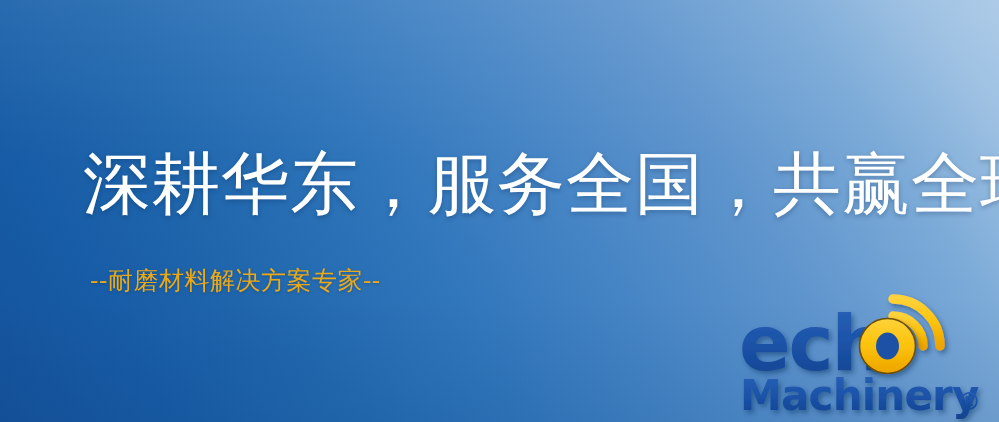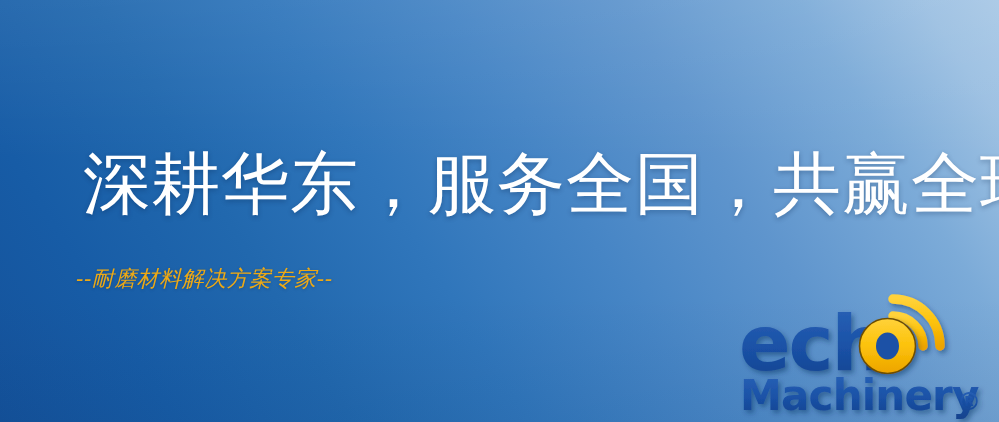--- a/index.html
+++ b/index.html
@@ -49,30 +49,29 @@
     line-height: 1.06;
     color: #ffffff;
     letter-spacing: 1px;
     white-space: nowrap;
     text-shadow: 0 2px 5px rgba(0,30,70,0.30);
   }
 
   
   #subtitle {
     position: absolute;
-    left: 76px;
+    left: 90px;
     top: 266px;
     font-family: "DejaVu Serif", "Liberation Serif", serif;
-    font-size: 22px;
+    font-size: 25px;
     line-height: 1.2;
     color: #eda915;
     letter-spacing: 0.5px;
     white-space: nowrap;
     text-shadow: 0 1px 3px rgba(0,30,70,0.25);
-    font-style: italic;
   }
 
   
   #logo {
     position: absolute;
     right: 6px;
     bottom: 0px;
     width: 258px;
     height: 132px;
   }

